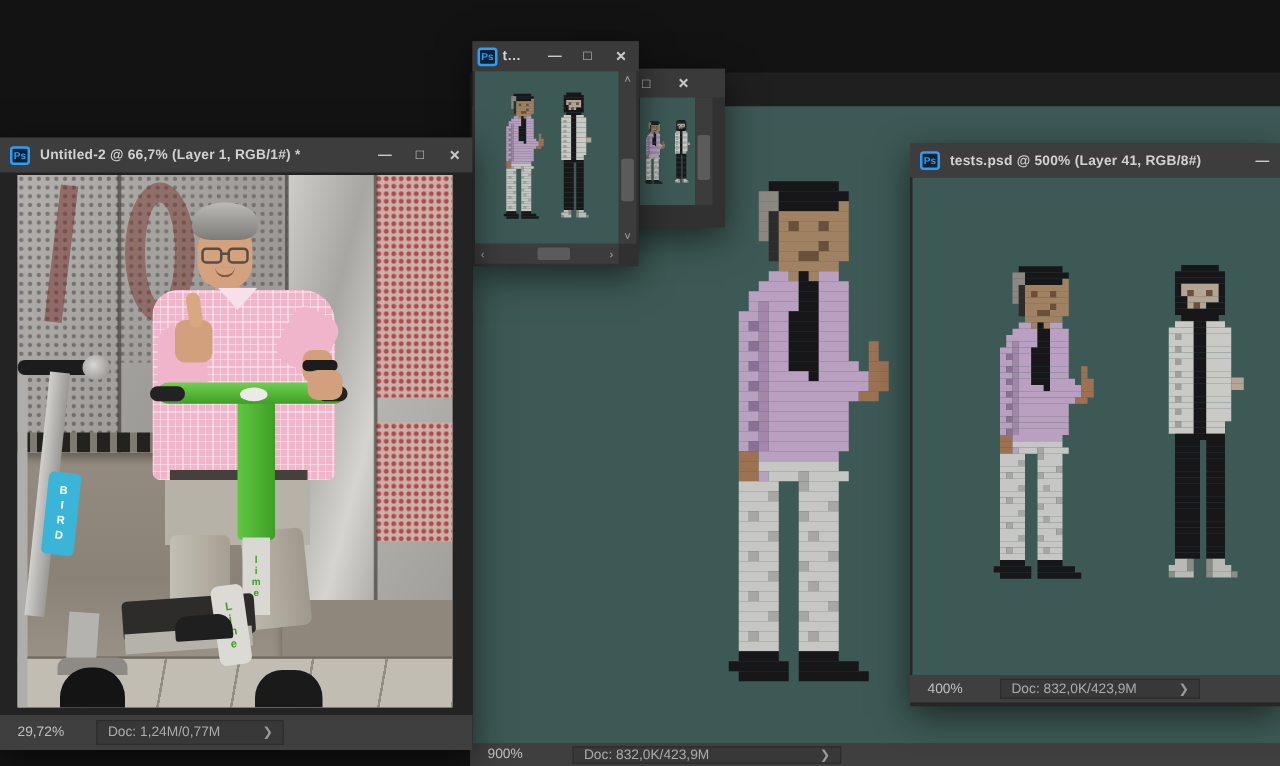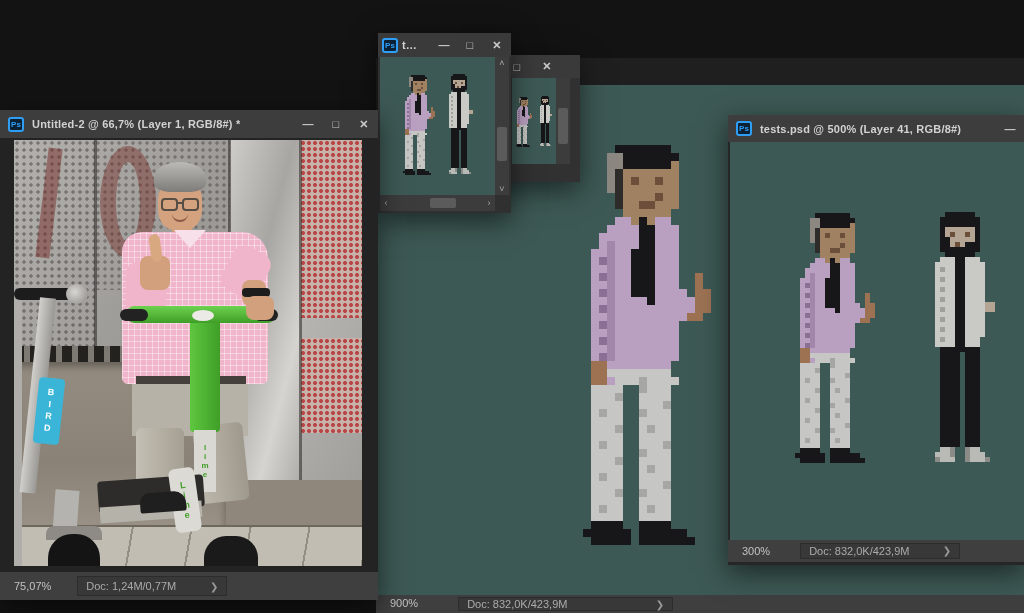--- a/index.html
+++ b/index.html
@@ -582,21 +582,21 @@
           <div style="position: absolute; left: 35px; top: 240px; width: 5px; height: 5px; background: rgb(139, 139, 135);"></div>
           <div style="position: absolute; left: 40px; top: 240px; width: 15px; height: 5px; background: rgb(185, 185, 181);"></div>
           <div style="position: absolute; left: 5px; top: 245px; width: 5px; height: 5px; background: rgb(139, 139, 135);"></div>
           <div style="position: absolute; left: 10px; top: 245px; width: 15px; height: 5px; background: rgb(185, 185, 181);"></div>
           <div style="position: absolute; left: 35px; top: 245px; width: 5px; height: 5px; background: rgb(139, 139, 135);"></div>
           <div style="position: absolute; left: 40px; top: 245px; width: 15px; height: 5px; background: rgb(185, 185, 181);"></div>
           <div style="position: absolute; left: 55px; top: 245px; width: 5px; height: 5px; background: rgb(139, 139, 135);"></div>
         </div>
       </div>
     <div class="statusbar" style="bottom:3px; height:22px;">
-      <span class="zoomfield">300%</span>
+      <span class="zoomfield">400%</span>
       <span class="docfield" style="width:160px; margin-left:20px;">
         <span>Doc: 832,0K/423,9M</span>
         <span class="chev">❯</span>
       </span>
     </div>
   </div>
 
   <div class="window" style="left:460px; top:55px; width:120px; height:127px; background:#313131;">
     <div class="titlebar" style="height:23px; background:#3a3a3a;">
       <span class="tb-btns" style="margin-left:44px; margin-right:auto; gap:4px;">
@@ -1307,21 +1307,21 @@
     <div class="scrolltrack" style="left:2px; top:162px; width:115px; height:16px; justify-content:space-between; align-items:center;">
       <span class="scroll-arrow" style="width:12px;">‹</span>
       <span class="scroll-thumb" style="left:50px; top:3px; width:26px; height:10px;"></span>
       <span class="scroll-arrow" style="width:12px;">›</span>
     </div>
   </div>
 
   <div class="window" style="left:0; top:110px; width:378px; height:490px; background:#232323;">
     <div class="titlebar" style="height:28px;">
       <span class="psicon">Ps</span>
-      <span class="tb-title">Untitled-2 @ 66,7% (Layer 1, RGB/8#) *</span>
+      <span class="tb-title">Untitled-2 @ 66,7% (Layer 1, RGB/1#) *</span>
       <span class="tb-btns">
         <span class="tb-btn">—</span>
         <span class="tb-btn">□</span>
         <span class="tb-btn">✕</span>
       </span>
     </div>
 
     <div class="photo" style="left:14px; top:30px; width:348px; height:426px;">
 
       <div class="abs" style="left:0; top:0; width:348px; height:340px; background:linear-gradient(120deg,#b3b1ad,#9b9995 45%,#b8b6b2 70%,#a19f9b);"></div>
@@ -1378,21 +1378,21 @@
       <div class="abs" style="left:178px; top:170px; width:22px; height:11px; background:#eceae6; border-radius:50%;"></div>
       <div class="abs" style="left:232px; top:156px; width:28px; height:24px; background:#d2a07c; border-radius:8px;"></div>
       <div class="abs" style="left:84px; top:338px; width:106px; height:32px; background:#2e2c2a; transform:rotate(-4deg); border-radius:4px;"></div>
       <div class="abs" style="left:86px; top:364px; width:102px; height:16px; background:#b5b2aa; transform:rotate(-4deg);"></div>
       <div class="abs label-vert" style="left:158px; top:328px; width:26px; height:64px; background:#dcdad4; border-radius:6px; color:#3f9e27; font-size:9px; transform:rotate(-8deg); display:flex; align-items:center; justify-content:center;">Lime</div>
       <div class="abs" style="left:126px; top:352px; width:46px; height:20px; background:#1f1f1f; border-radius:10px 12px 2px 2px; transform:rotate(-4deg);"></div>
       <div class="abs" style="left:190px; top:396px; width:54px; height:30px; background:#1a1a1a; border-radius:22px 22px 0 0;"></div>
     </div>
 
     <div class="statusbar" style="bottom:0; height:28px;">
-      <span class="zoomfield">75,07%</span>
+      <span class="zoomfield">29,72%</span>
       <span class="docfield" style="width:150px; margin-left:16px;">
         <span>Doc: 1,24M/0,77M</span>
         <span class="chev">❯</span>
       </span>
     </div>
   </div>
 
 </div>
 
 </body></html>

